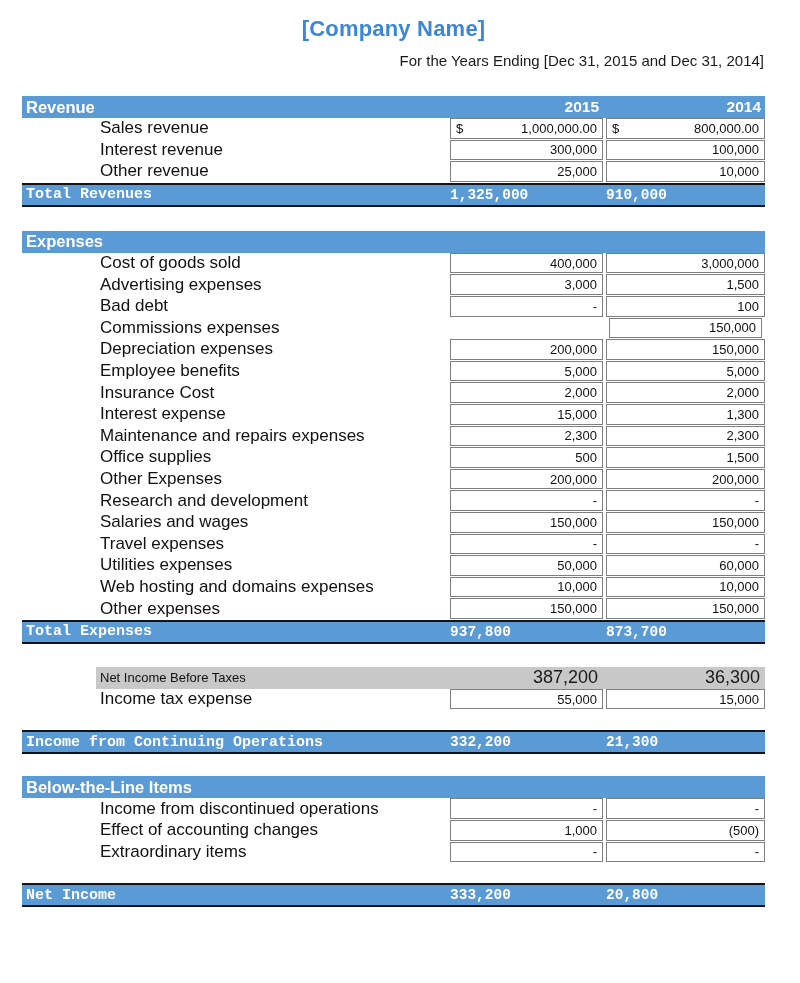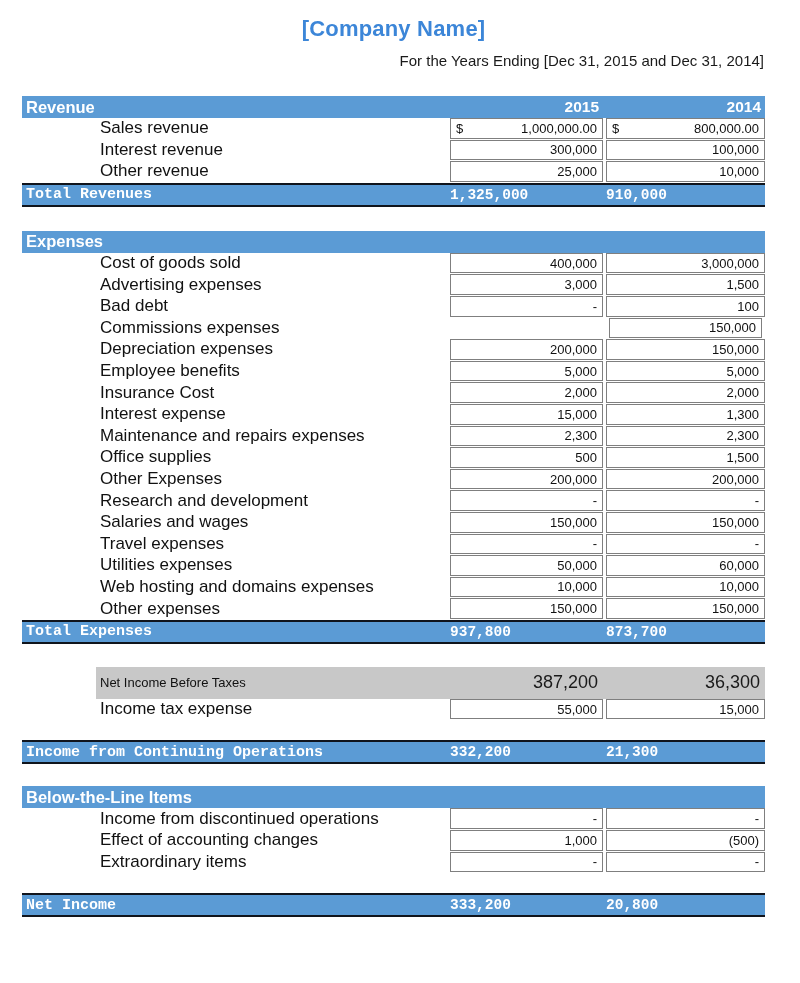--- a/index.html
+++ b/index.html
@@ -71,21 +71,21 @@
   .cell {
     border: 1px solid var(--cellborder, #7f7f7f); background: #ffffff;
     font-size: 13px; color: #111111;
     display: flex; align-items: center; justify-content: flex-end;
     padding: 0 5px;
   }
   .cell .cur { margin-right: auto; }
 
   
   .grayrow {
-    display: flex; height: 32px; margin-left: 74px;
+    display: flex; height: 22px; margin-left: 74px;
     background: var(--grayrow, #c8c8c8); align-items: center;
   }
   .grayrow .glabel {
     flex: 1; font-size: 13px; color: #111111; padding-left: 4px; white-space: nowrap;
   }
   .grayrow .gval { font-size: 18px; text-align: right; padding-right: 5px; }
 
   
   .mt24 { margin-top: 24px; }
   .mt23 { margin-top: 23px; }

